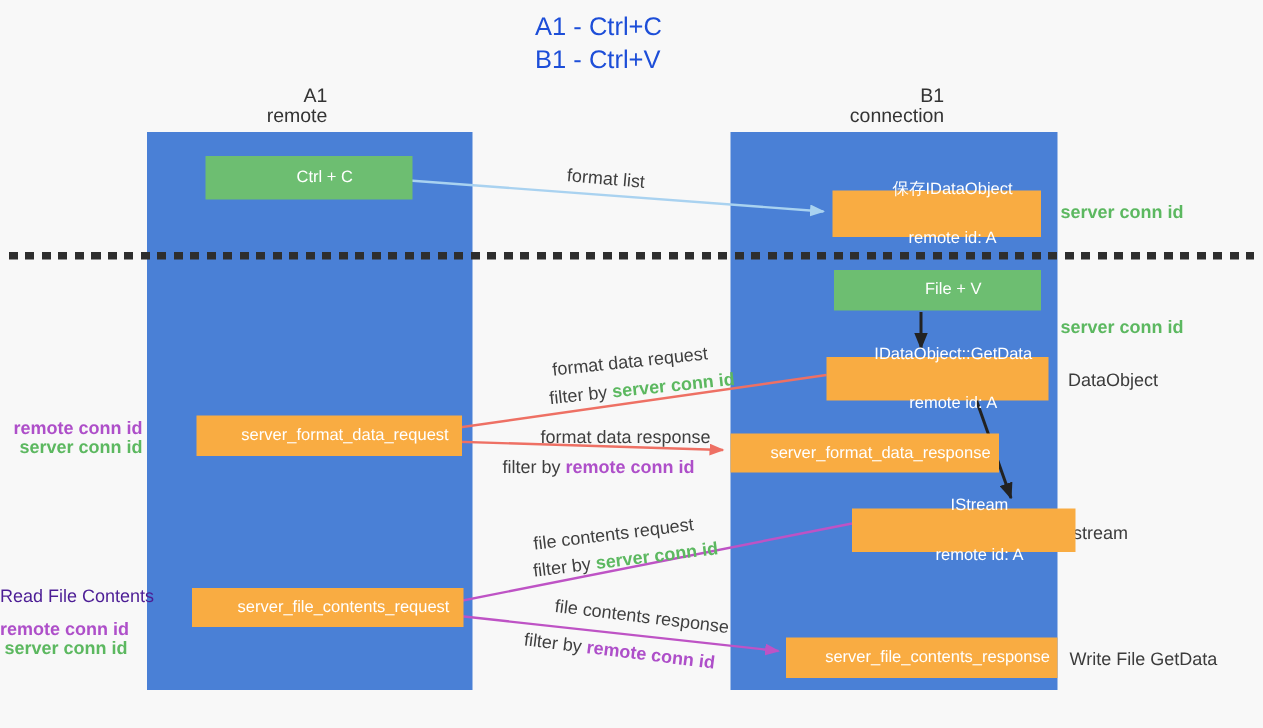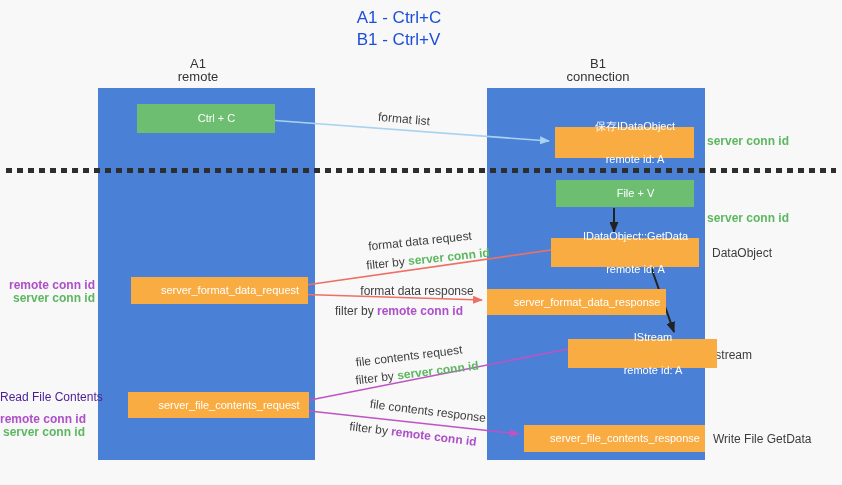--- a/index.html
+++ b/index.html
@@ -6,21 +6,21 @@
   .stage{
     position:relative;width:842px;height:485px;overflow:hidden;
     font-family:"Liberation Sans",sans-serif;background:#f8f8f8;color:#3a3a3a;
   }
   .title{
     position:absolute;left:0;top:7px;width:732px;text-align:center;
     font-size:17px;line-height:22px;color:#1d4ed8;margin-left:30px;
   }
   .title-inner{display:inline-block;text-align:left;margin-left:6px;}
   .col-header{
-    position:absolute;text-align:center;font-size:13px;line-height:13px;color:#333;
+    position:absolute;text-align:right;font-size:13px;line-height:13px;color:#333;
     transform:translateX(-50%);
   }
   .lane{position:absolute;top:88px;height:372px;background:#4A80D6;}
   .lane-left{left:98px;width:217px;}
   .lane-right{left:487px;width:218px;}
   .dotted{
     position:absolute;left:6px;top:168px;width:830px;height:5px;z-index:3;
     background:repeating-linear-gradient(to right,#2e2e2e 0 6px,transparent 6px 11px);
   }
   .node{

